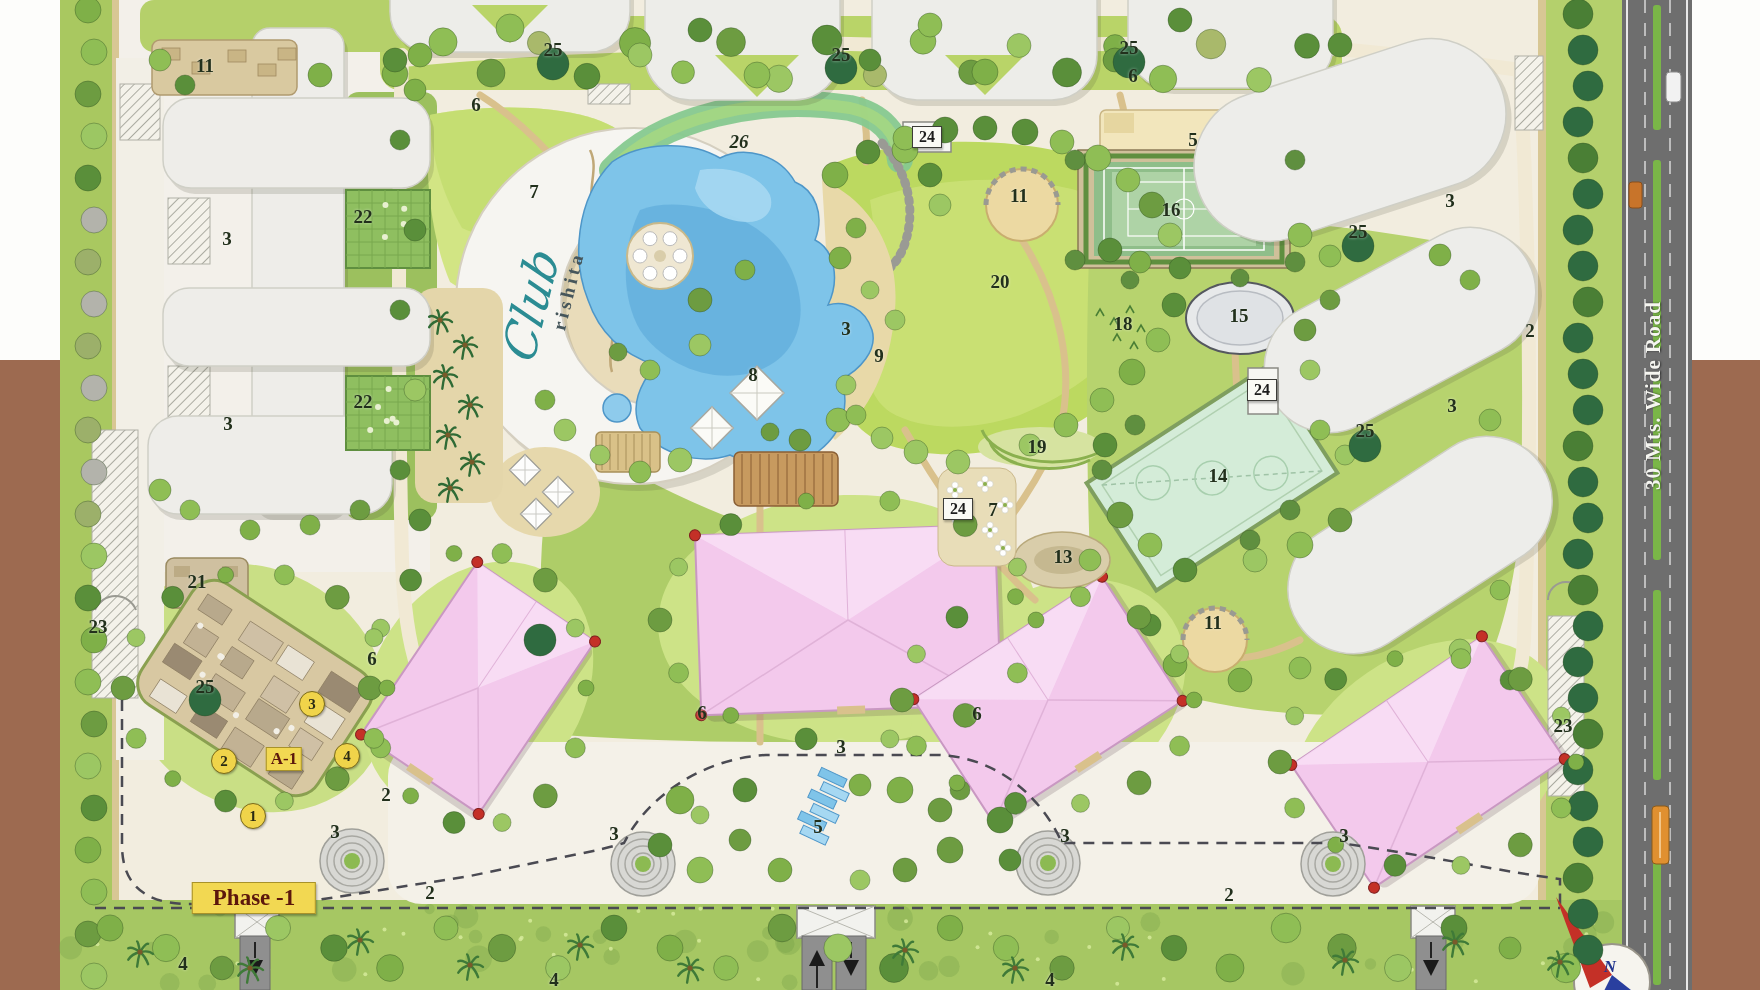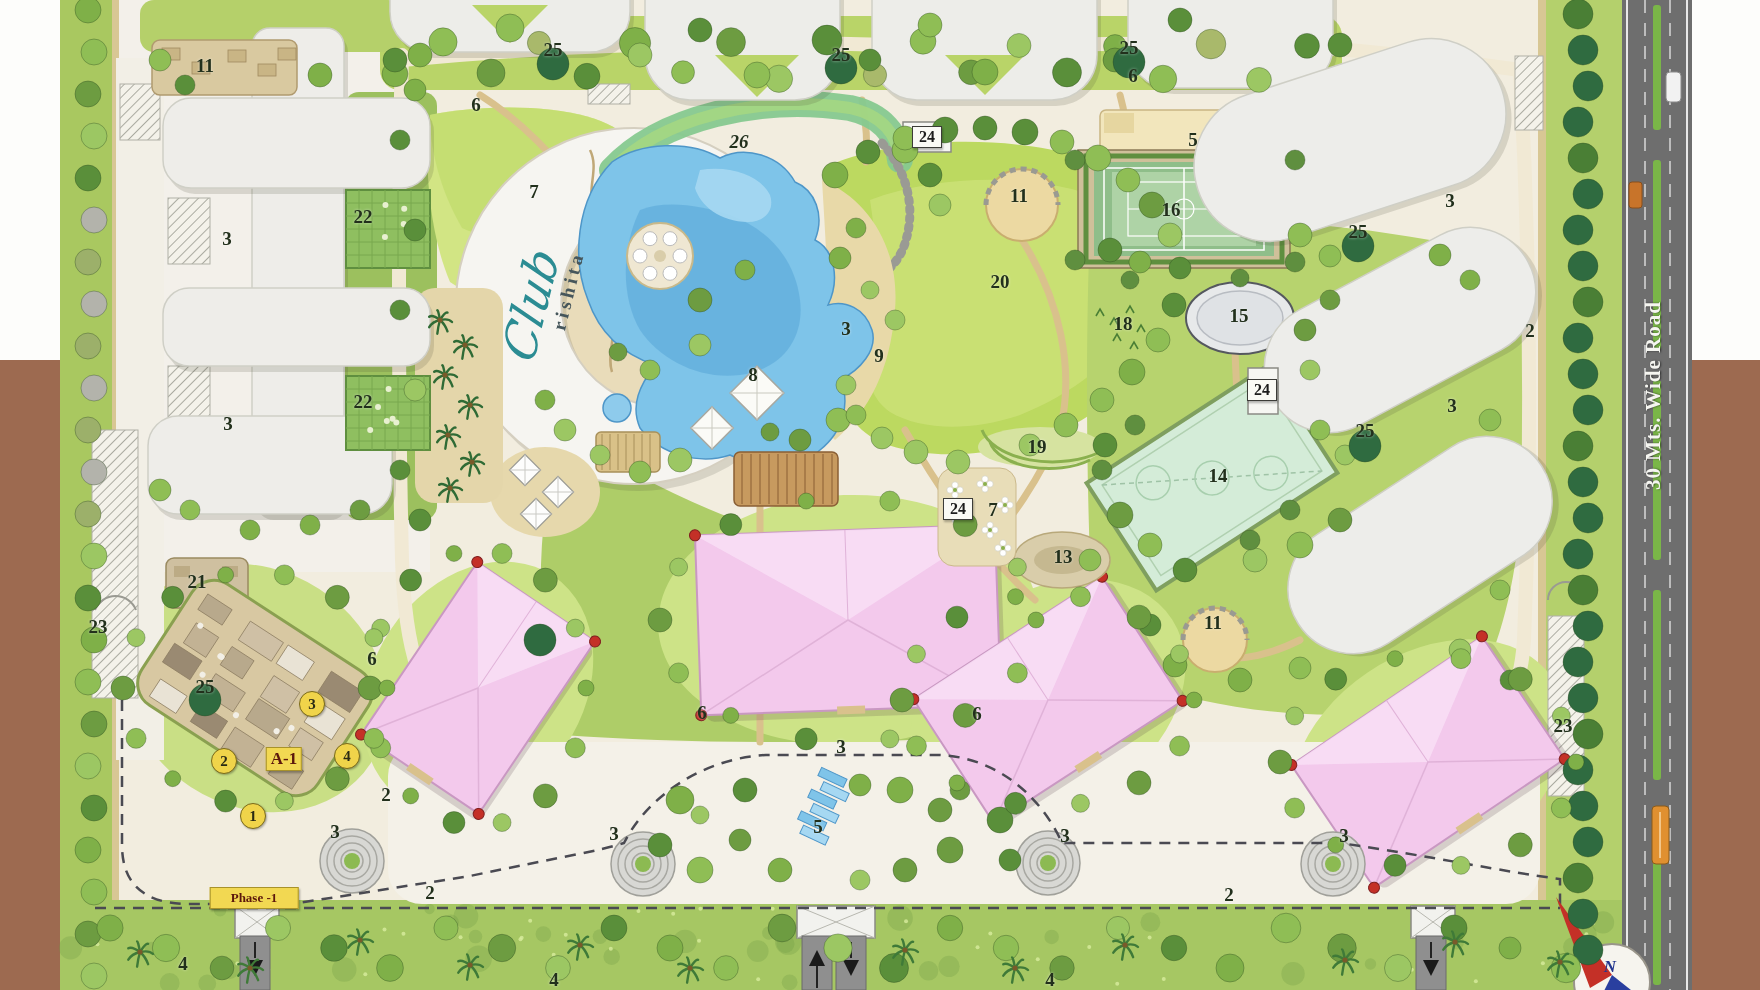--- a/index.html
+++ b/index.html
@@ -11,21 +11,21 @@
   .sign{position:absolute;transform:translate(-50%,-50%);font-family:"Liberation Serif",serif;
         font-weight:bold;font-size:16px;color:#1d1d1d;background:#fafaf5;border:1.5px solid #3c3c38;
         padding:0 6px;box-shadow:1px 2px 2px rgba(0,0,0,.28);line-height:20px;}
   .badge{position:absolute;transform:translate(-50%,-50%);width:24px;height:24px;border-radius:50%;
         background:#f0d44a;border:1.5px solid #7a6a1a;color:#2a2a14;font-family:"Liberation Serif",serif;
         font-weight:bold;font-size:15px;display:flex;align-items:center;justify-content:center;
         box-shadow:1px 1px 2px rgba(0,0,0,.3);}
   .tag{position:absolute;transform:translate(-50%,-50%);background:#f2d852;border:1px solid #a8922a;
        color:#5c170c;font-family:"Liberation Serif",serif;font-weight:bold;box-shadow:1px 2px 2px rgba(0,0,0,.3);
        white-space:nowrap;}
-  #phase-tag{font-size:13px;padding:2px 20px;text-align:center;}
+  #phase-tag{font-size:23px;padding:2px 20px;text-align:center;}
   #block-tag{font-size:17px;padding:1px 4px;}
   #road-label{position:absolute;left:1641px;top:250px;height:240px;writing-mode:vertical-rl;
        transform:rotate(180deg);color:#f5f5f0;font-family:"Liberation Serif",serif;font-weight:bold;
        font-size:21px;letter-spacing:1px;text-shadow:0 1px 2px rgba(0,0,0,.6);white-space:nowrap;}
   #club-wordmark{position:absolute;left:448px;top:212px;width:190px;height:190px;
        transform:rotate(-76deg);display:flex;flex-direction:column;align-items:center;justify-content:center;}
   #club-script{font-family:"DejaVu Serif",serif;font-style:italic;font-size:47px;color:#2b8c93;
        transform:skewX(-10deg);line-height:40px;}
   #club-sub{font-family:"Liberation Serif",serif;font-size:19px;letter-spacing:4px;color:#46565b;
        margin-left:44px;margin-top:2px;font-weight:bold;}

